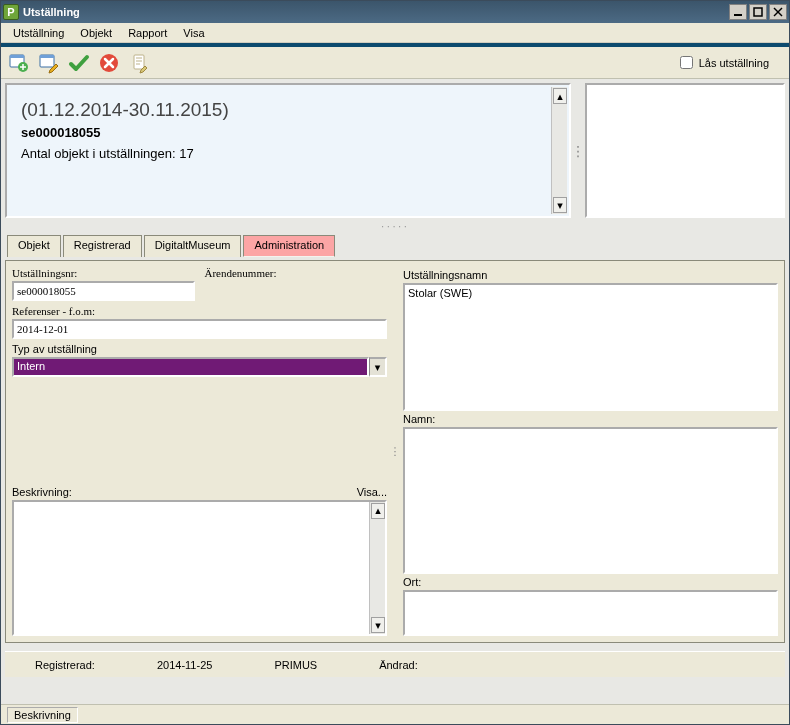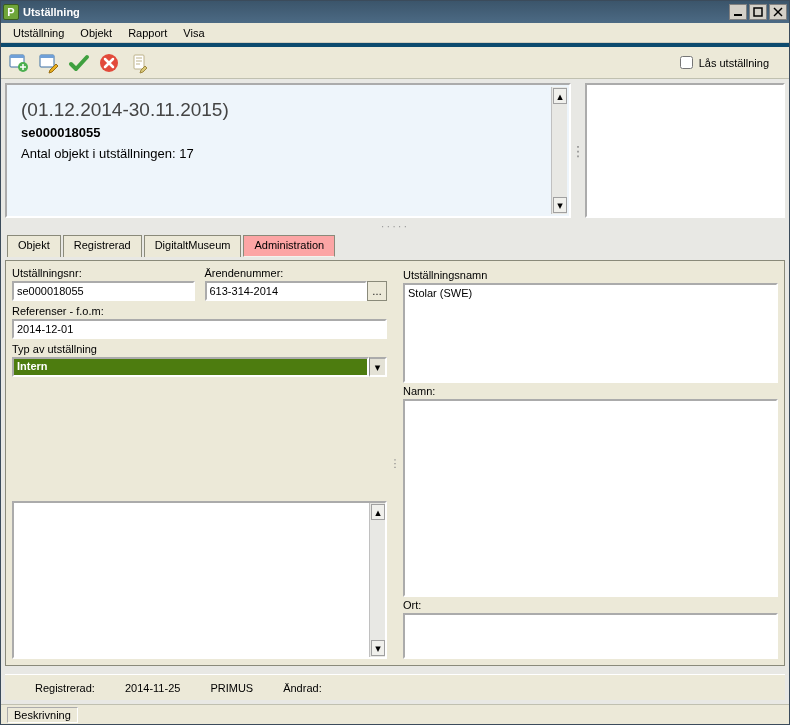--- a/index.html
+++ b/index.html
@@ -45,49 +45,49 @@
 
   .tabs-row { display: flex; height: 22px; padding-left: 2px; }
   .tab { padding: 3px 10px 2px 10px; border: 1px solid #8a8a7a; border-bottom: none; background: #ece9d8; margin-right: 2px; cursor: pointer; position: relative; top: 1px; }
   .tab.active { background: #fca5a5; z-index: 2; border-bottom: 1px solid #f4f3ee; }
 
   .tab-body { flex: 1; border: 1px solid #8a8a7a; background: #ece9d8; padding: 6px; display: flex; gap: 4px; min-height: 0; }
 
   .left-col { flex: 1; display: flex; flex-direction: column; min-width: 0; }
   .right-col { flex: 1; display: flex; flex-direction: column; min-width: 0; }
 
-  .field-row { display: flex; gap: 10px; }
+  .field-row { display: flex; gap: 10px; font-family: Liberation Serif, serif; }
   .field-group { flex: 1; display: flex; flex-direction: column; margin-bottom: 4px; }
   .field-group label { margin-bottom: 2px; }
   .txt-input { height: 20px; border: 2px inset #fff; background: #fff; padding: 1px 3px; font-family: inherit; font-size: 11px; width: 100%; }
-  .txt-input.sel { background: #4d7c0f; color: #fff; font-weight: bold; }
+  .txt-input.sel { background: #701a75; color: #fff; }
   .with-btn { display: flex; }
   .with-btn .txt-input { flex: 1; }
   .mini-btn { width: 20px; height: 20px; border: 1px solid #8a8a7a; background: #ece9d8; cursor: pointer; display: flex; align-items: center; justify-content: center; font-size: 10px; }
   .combo { display: flex; }
   .combo .txt-input { flex: 1; }
   .combo-btn { width: 18px; height: 20px; border: 2px inset #fff; border-left: 1px solid #888; background: #e4e2d6; display: flex; align-items: center; justify-content: center; cursor: pointer; }
 
   .desc-head { display: flex; justify-content: space-between; margin-top: 6px; margin-bottom: 2px; }
   .desc-head .visa { cursor: pointer; }
   .textarea-box { flex: 1; border: 2px inset #fff; background: #fff; position: relative; min-height: 60px; }
   .textarea-box .scroll-v { position: absolute; top: 0; right: 0; bottom: 0; width: 16px; background: #e8e8e4; border-left: 1px solid #c0c0c0; }
 
   .mid-drag { width: 8px; display: flex; align-items: center; justify-content: center; color: #888; cursor: col-resize; }
   .mid-drag::before { content: "⋮"; }
 
   .right-col .panel { border: 2px inset #fff; background: #fff; }
   .right-col .label { margin-bottom: 2px; margin-top: 2px; }
-  .p-name { height: 100px; }
+  .p-name { height: 128px; }
   .p-namn { flex: 1; min-height: 140px; }
   .p-ort { height: 46px; }
 
-  .status-row { height: 26px; background: #ece9d8; border-top: 1px solid #fff; display: flex; align-items: center; padding: 8px 30px; gap: 30px; margin-top: 4px; }
-
-  .footer { height: 20px; border-top: 1px solid #c0c0b0; background: #ece9d8; display: flex; align-items: center; padding: 0 6px; }
+  .status-row { height: 26px; background: #ece9d8; border-top: 1px solid #fff; display: flex; align-items: center; padding: 8px 30px; gap: 62px; margin-top: 4px; }
+
+  .footer { height: 20px; border-top: 1px solid #c0c0b0; background: #ece9d8; display: flex; align-items: center; padding: 0 6px; margin-top: 23px; }
   .footer .seg { border: 1px inset #fff; padding: 1px 6px; margin-right: 2px; }
 </style>
 </head>
 <body>
 
 <div class="window">
 
   <div class="titlebar">
     <div class="app-icon">P</div>
     <div class="title">Utställning</div>
@@ -189,42 +189,42 @@
     <div class="tab-body">
 
       <div class="left-col">
         <div class="field-row">
           <div class="field-group">
             <label>Utställningsnr:</label>
             <input class="txt-input" value="se000018055" style="">
           </div>
           <div class="field-group">
             <label>Ärendenummer:</label>
-            <div class="with-btn">
-              <input class="txt-input" value="613-314-2014" style="">
-              <div class="mini-btn">…</div>
-            </div>
           </div>
         </div>
 
         <div class="field-row">
           <div class="field-group">
             <label>Referenser - f.o.m:</label>
             <input class="txt-input" value="2014-12-01" style="">
           </div>
         </div>
 
         <div class="field-group">
           <label>Typ av utställning</label>
           <div class="combo">
             <div class="txt-input sel">Intern</div>
             <div class="combo-btn">▾</div>
           </div>
         </div>
 
+        <div class="desc-head">
+          <span>Beskrivning:</span>
+          <span class="visa">Visa...</span>
+        </div>
         <div class="textarea-box" style="flex:1;">
           <div class="scroll-v">
             <div class="scroll-btn">▴</div>
             <div class="scroll-btn bot">▾</div>
           </div>
         </div>
       </div>
 
       <div class="mid-drag"></div>
 

